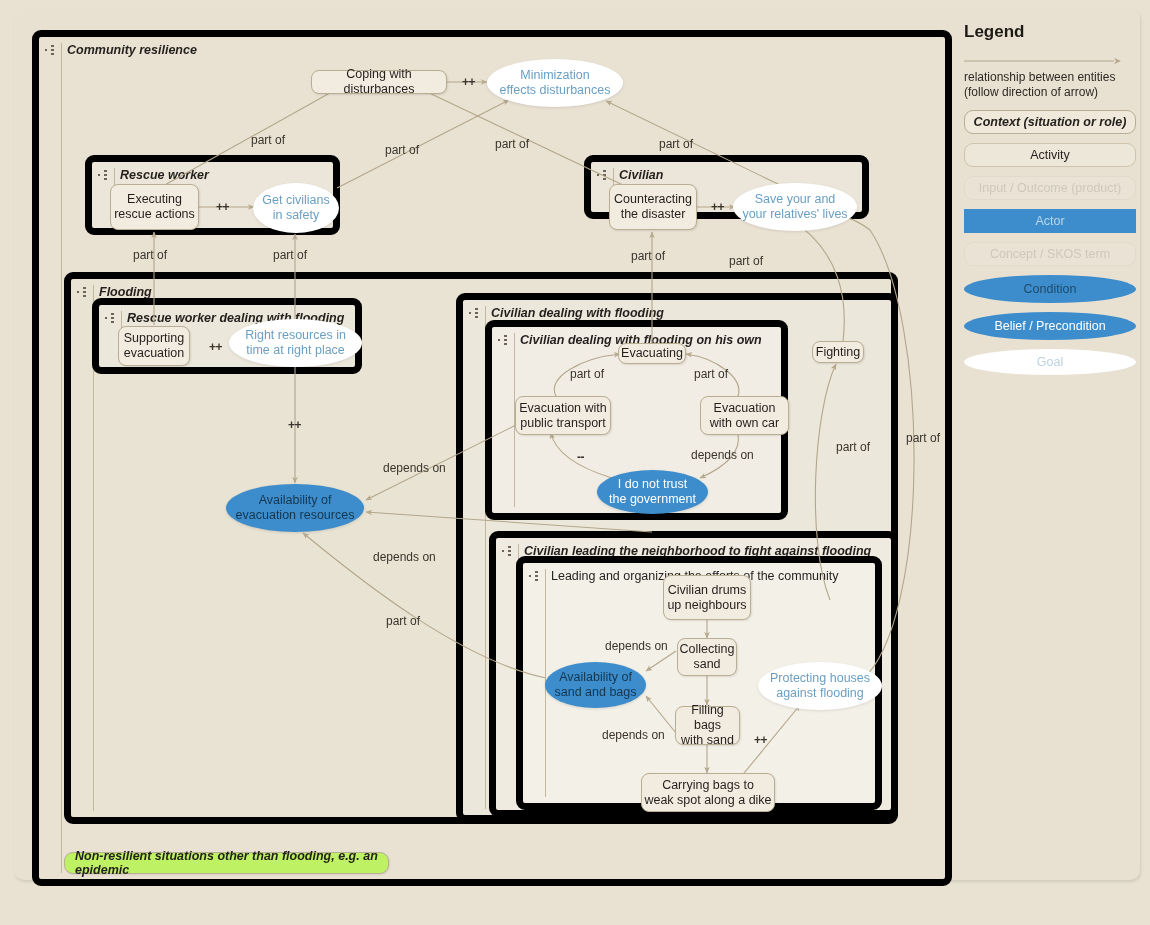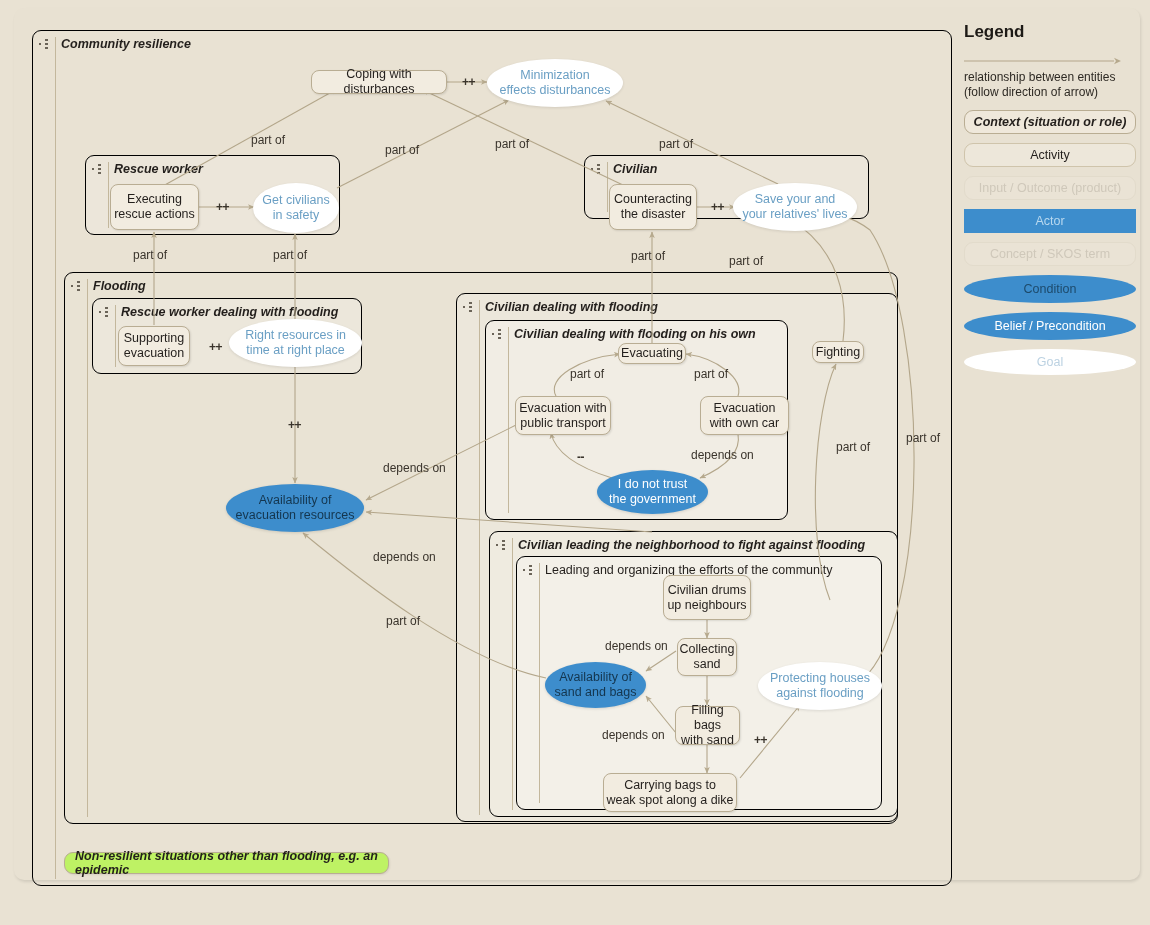--- a/index.html
+++ b/index.html
@@ -15,21 +15,21 @@
     position: absolute;
     left: 14px; top: 8px; width: 1126px; height: 872px;
     background: #e8e1d2;
     border-radius: 10px;
     box-shadow: 1px 2px 3px rgba(0,0,0,0.10);
   }
 
   
   .ctx {
     position: absolute;
-    border: 1px solid #000000;
+    border: 7px solid #000000;
     border-radius: 9px;
     background: rgba(255,255,255,0.045);
     box-sizing: border-box;
   }
   .ctx.lighter { background: rgba(255,255,255,0.16); }
   .ctx.lighter2 { background: rgba(255,255,255,0.26); }
   .ctx-head {
     position: absolute;
     left: 0; top: 0;
     display: flex; align-items: center;
@@ -417,21 +417,21 @@
   <div class="node n-condition" style="left:545px; top:662px; width:101px; height:46px; flex-direction:column;">
     <span>Availability of</span>
     <span>sand and bags</span>
   </div>
 
   <div class="node n-activity" style="left:675px; top:706px; width:65px; height:39px; flex-direction:column;">
     <span>Filling bags</span>
     <span>with sand</span>
   </div>
 
-  <div class="node n-activity" style="left:603px; top:773px; width:134px; height:39px; flex-direction:column;">
+  <div class="node n-activity" style="left:641px; top:773px; width:134px; height:39px; flex-direction:column;">
     <span>Carrying bags to</span>
     <span>weak spot along a dike</span>
   </div>
 
   <div class="node n-goal" style="left:758px; top:662px; width:124px; height:48px; flex-direction:column;">
     <span>Protecting houses</span>
     <span>against flooding</span>
   </div>
 
   <div class="chip" style="left:64px; top:852px; width:325px; height:22px;">

